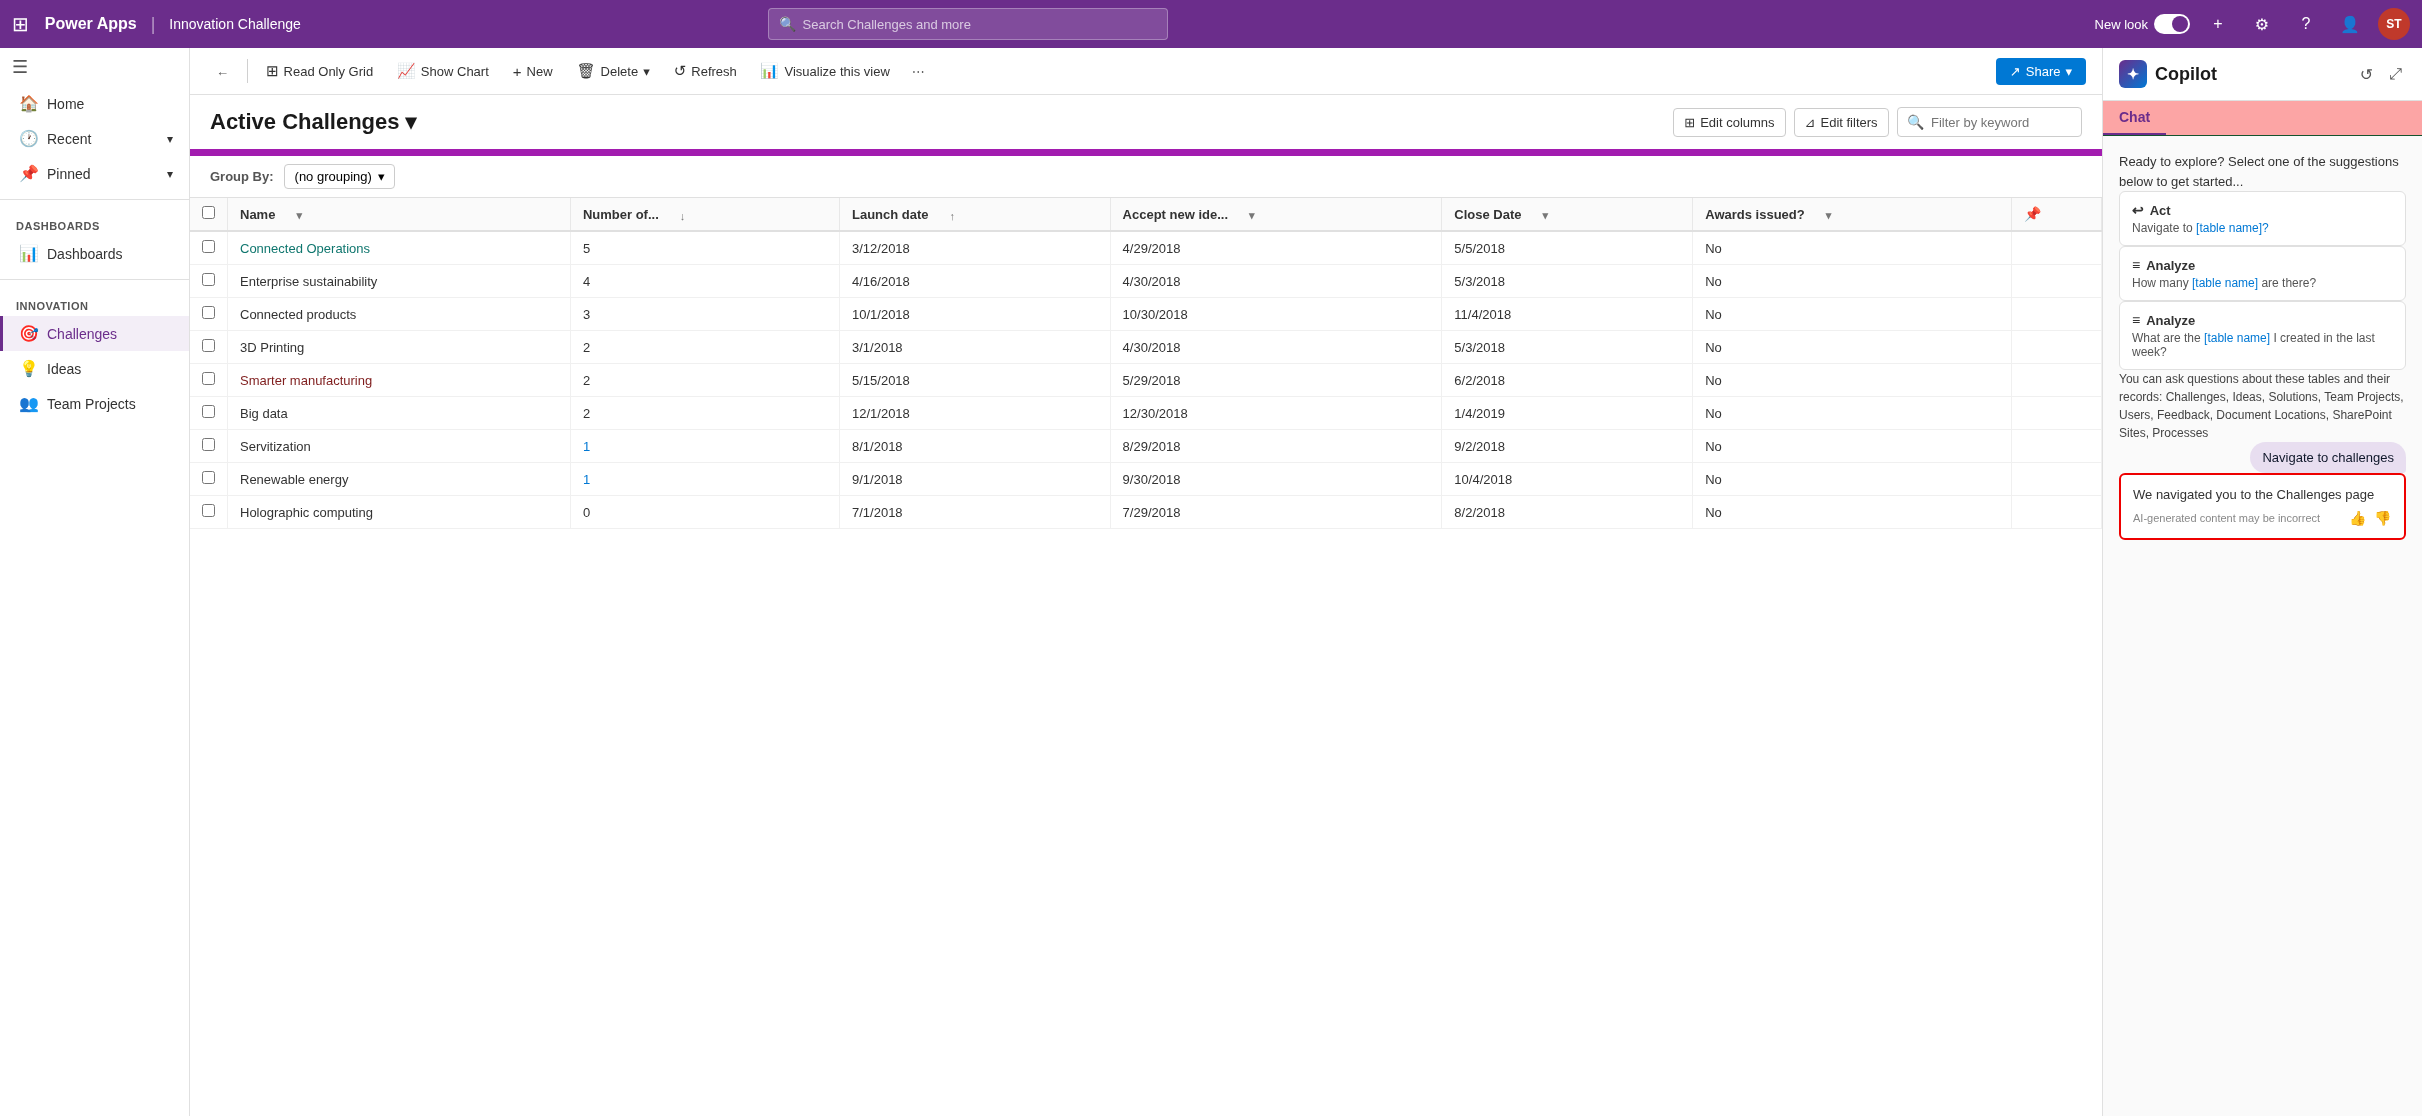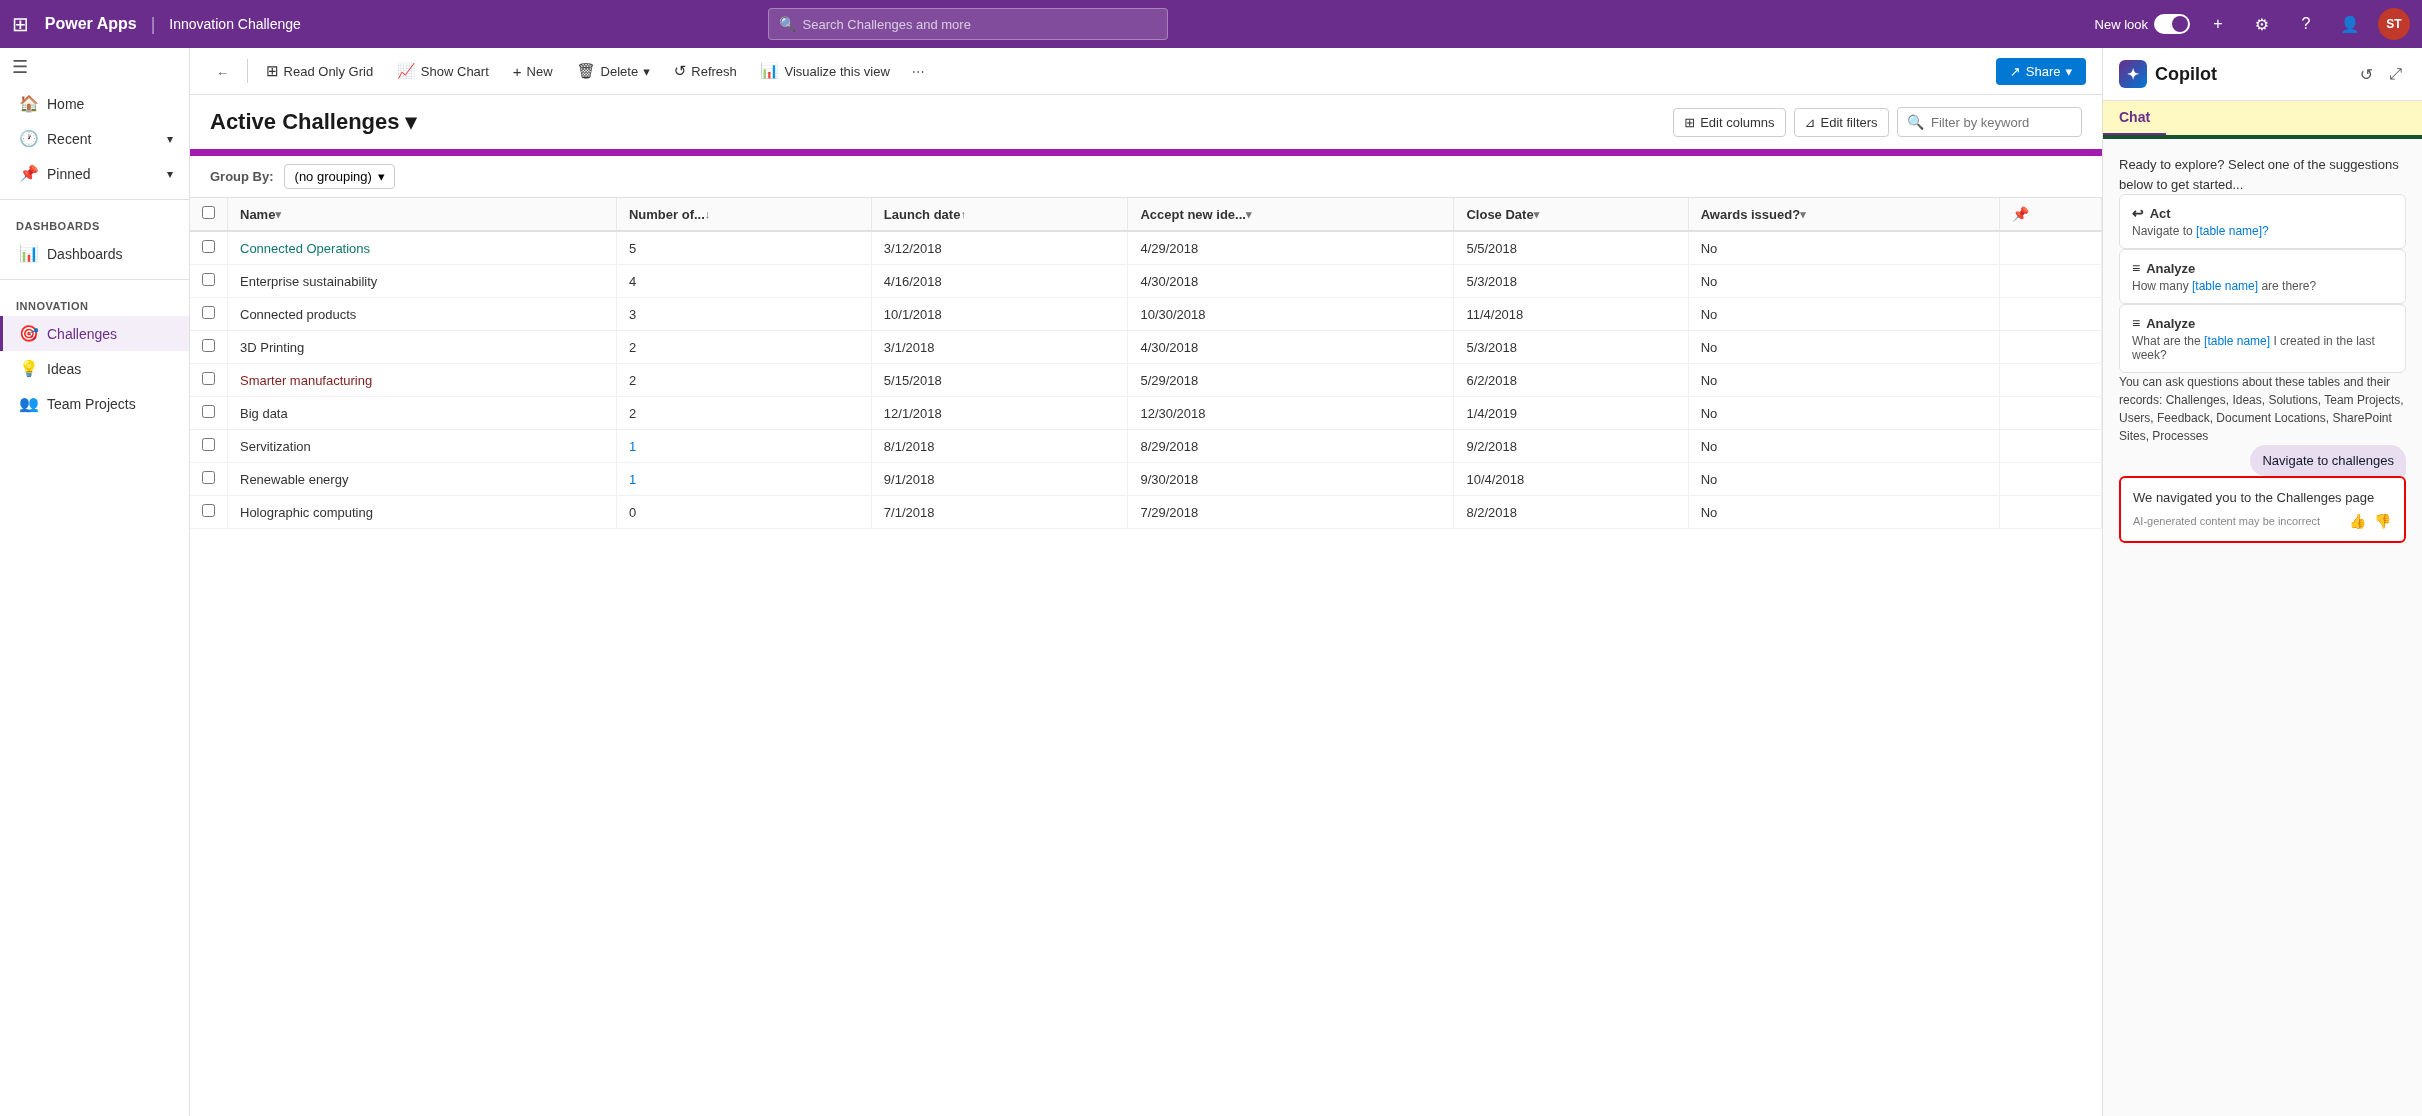--- a/index.html
+++ b/index.html
@@ -222,22 +222,22 @@
       padding: 8px 12px;
       text-align: left;
       font-weight: 600;
       color: #333;
       border-right: 1px solid #e8e8e8;
       white-space: nowrap;
       user-select: none;
     }
     .data-table th .th-inner {
       display: flex;
-      align-items: center;
-      gap: 0;
+      align-items: flex-end;
+      gap: 21px;
     }
     .data-table th .sort-icon { font-size: 11px; color: #777; }
     .data-table tbody tr {
       border-bottom: 1px solid #f0f0f0;
     }
     .data-table td {
       padding: 8px 12px;
       color: #333;
       border-right: 1px solid #f0f0f0;
     }
@@ -273,22 +273,22 @@
       justify-content: center;
       color: white;
       font-size: 14px;
       font-weight: 700;
     }
     .copilot-title { font-size: 18px; font-weight: 700; color: #1a1a1a; flex: 1; }
     .copilot-header-icons { display: flex; gap: 8px; }
     .copilot-icon-btn { background: none; border: none; cursor: pointer; font-size: 16px; color: #555; padding: 4px; border-radius: 4px; }
     .copilot-tabs {
       display: flex;
-      border-bottom: 4px solid #14532d;
-      background: #fef9c3;
+      border-bottom: 1px solid #14532d;
+      background: #fca5a5;
     }
     .copilot-tab {
       padding: 8px 16px;
       font-size: 14px;
       cursor: pointer;
       border-bottom: 2px solid transparent;
       color: #555;
     }
     .copilot-tab.active {
       border-bottom: 2px solid #6b2d8b;

